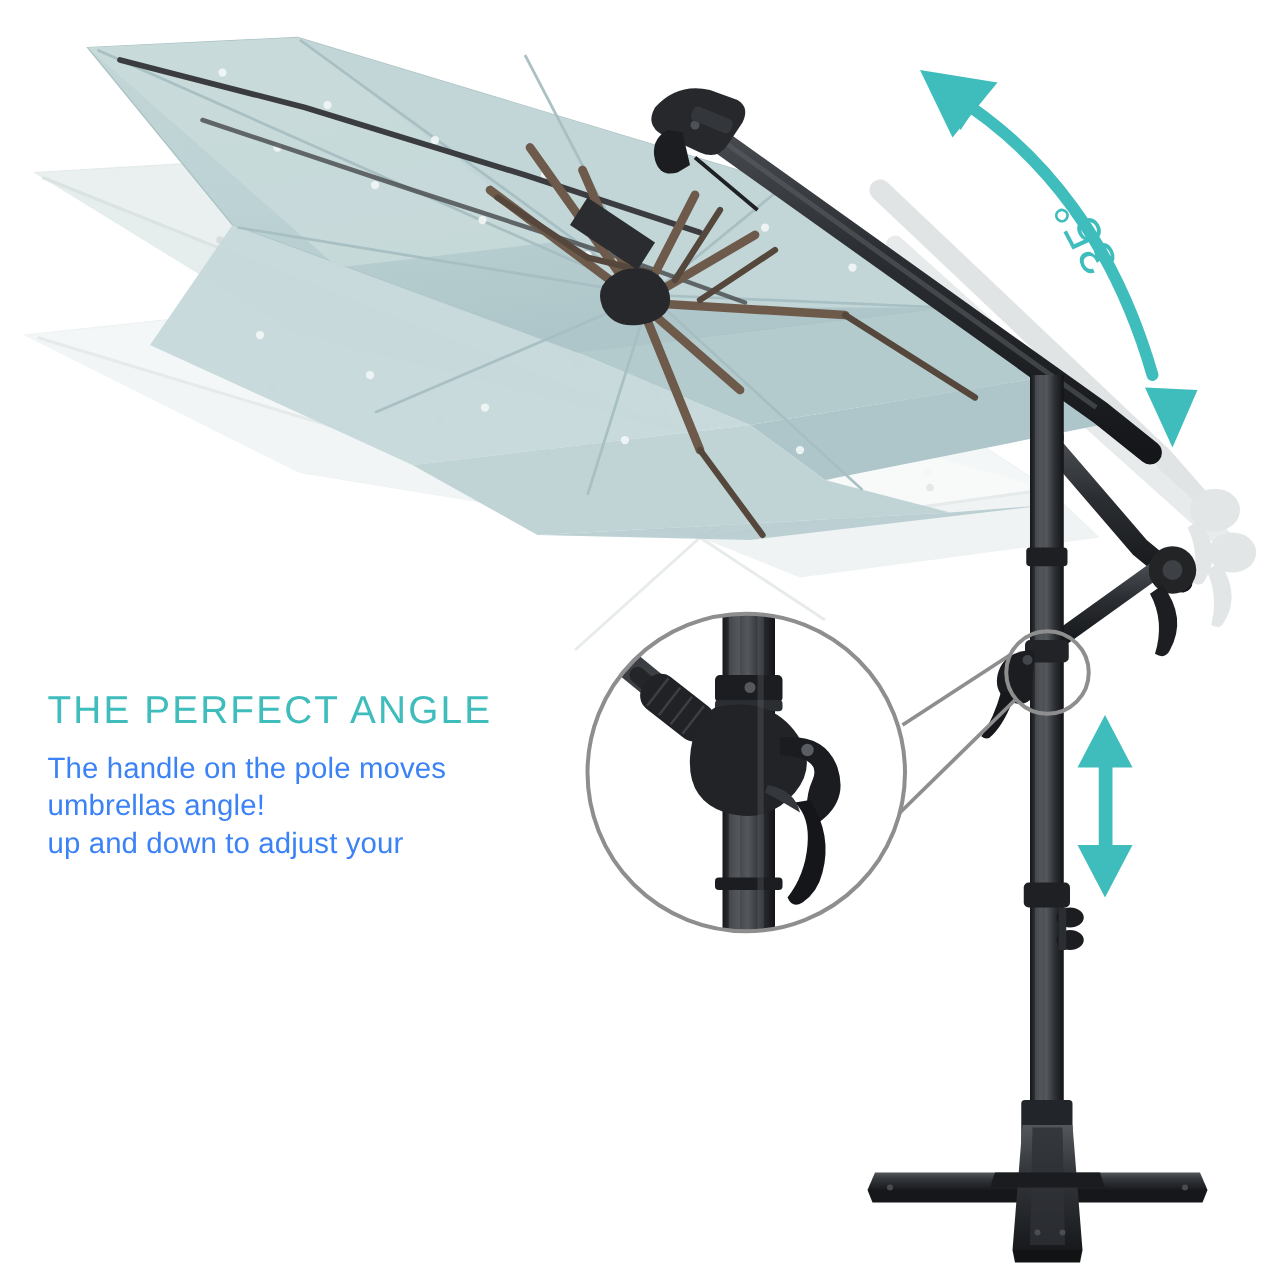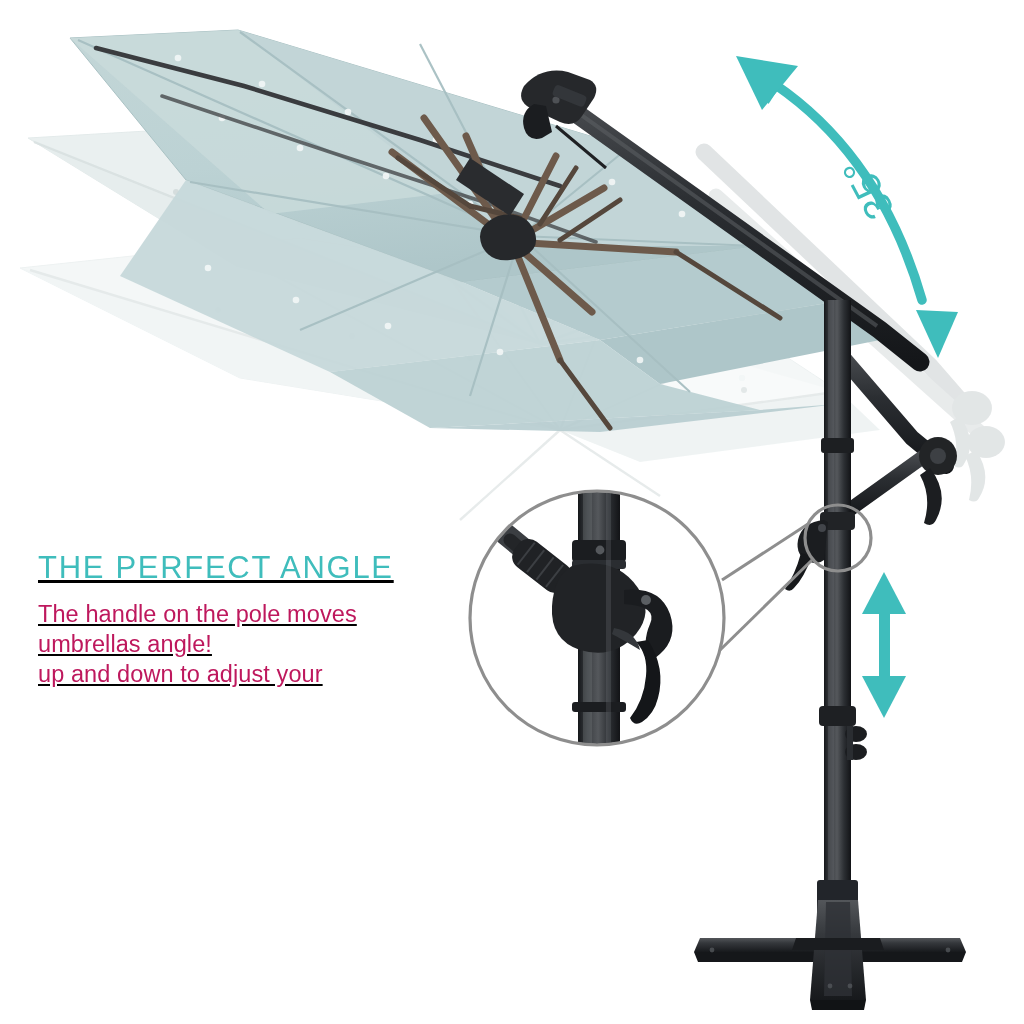--- a/index.html
+++ b/index.html
@@ -6,27 +6,27 @@
   html,body{margin:0;padding:0;background:#ffffff;}
   body{
     width:1024px;height:1024px;overflow:hidden;
     font-family:"Liberation Sans","DejaVu Sans",sans-serif;
     -webkit-font-smoothing:antialiased;
   }
   #stage{position:relative;width:1024px;height:1024px;background:#ffffff;}
   #art{position:absolute;left:0;top:0;width:1024px;height:1024px;}
 
   
-  .textblock{position:absolute;left:38px;top:552px;width:430px;text-decoration:underline;}
+  .textblock{position:absolute;left:38px;top:552px;width:430px;}
   .headline{
     font-size:31px;letter-spacing:0.055em;font-weight:400;
     color:#3fbdbc;line-height:1.05;margin:0 0 14px 0;white-space:nowrap;
   }
   .bodytext{
-    font-size:23.5px;line-height:30px;color:#be185d;font-weight:400;
+    font-size:23.5px;line-height:30px;color:#3b82f6;font-weight:400;
     letter-spacing:0.004em;margin:0;
   }
   .bodytext span{display:block;}
 </style>
 </head>
 <body>
 
 <div id="stage">
 
   <svg id="art" viewBox="0 0 1024 1024" xmlns="http://www.w3.org/2000/svg">

